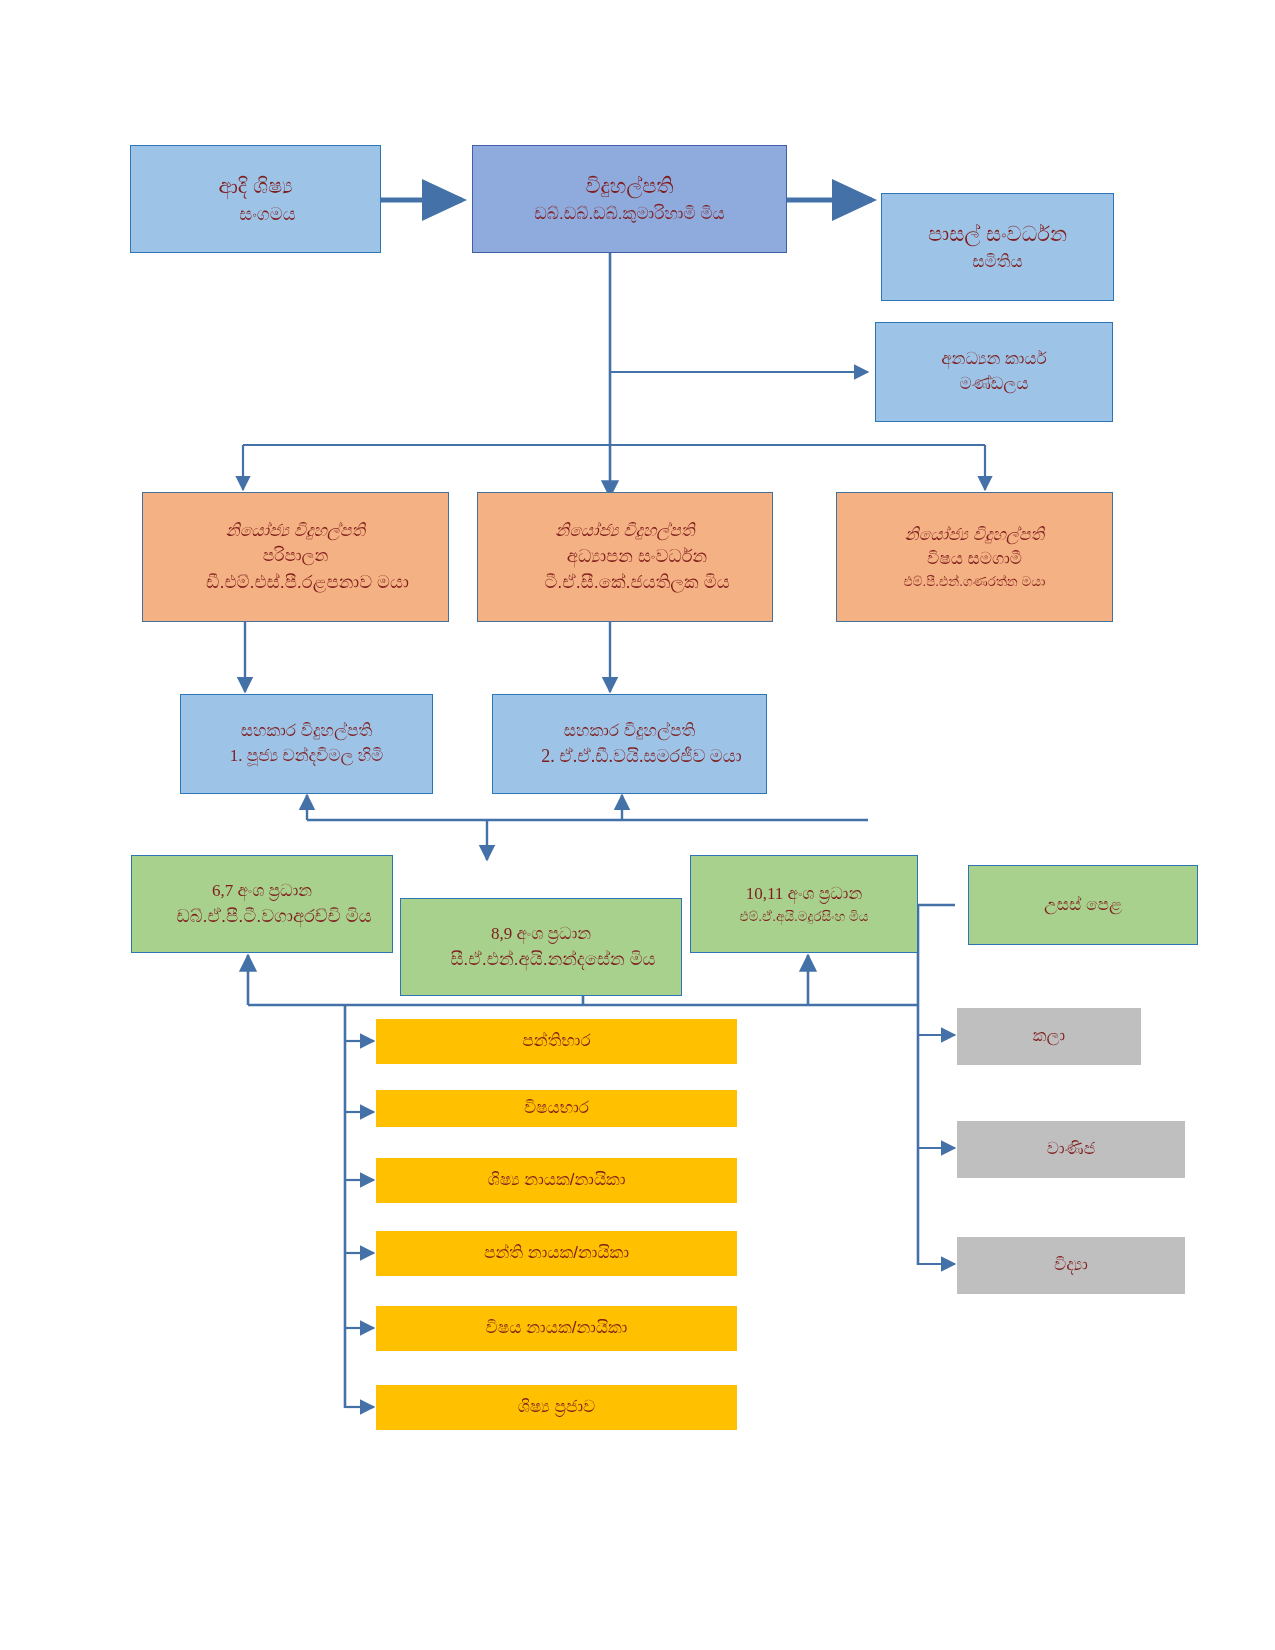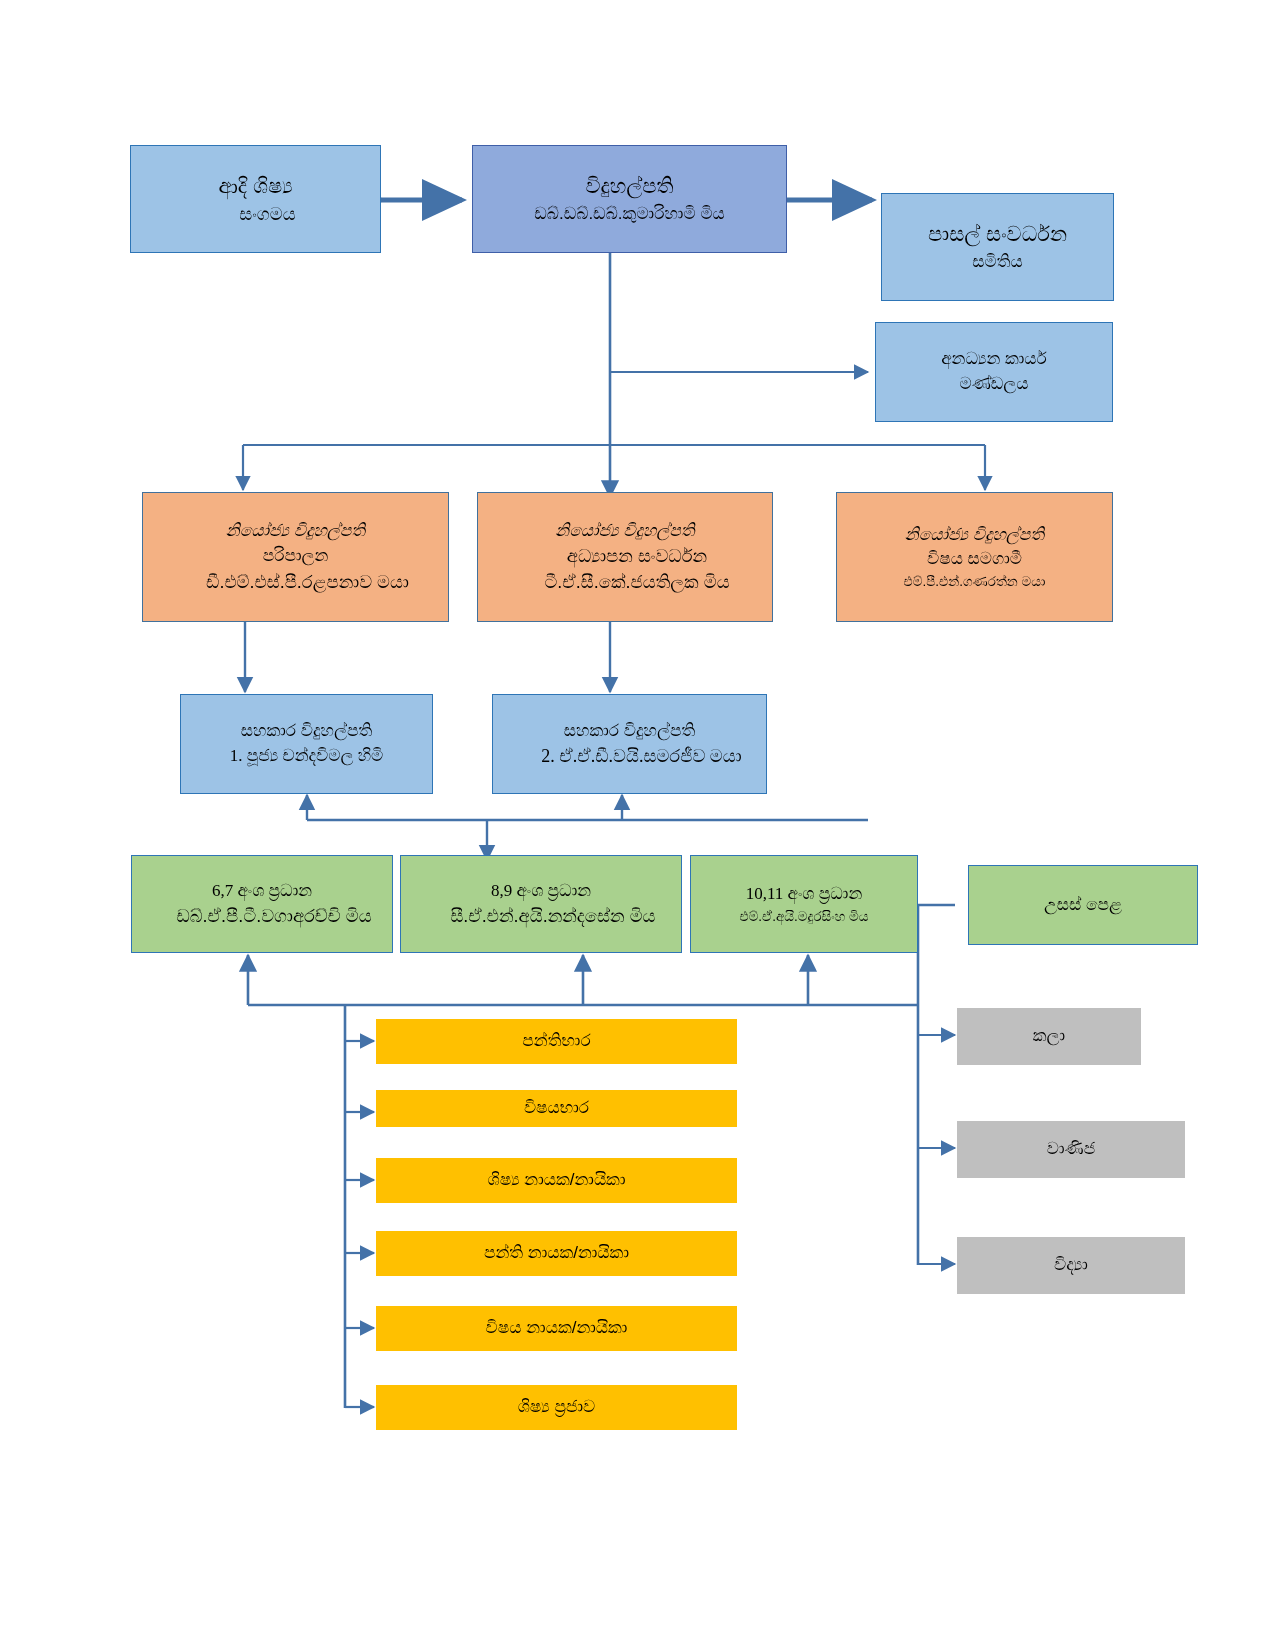--- a/index.html
+++ b/index.html
@@ -15,21 +15,21 @@
     background: #ffffff;
     overflow: hidden;
   }
   .node {
     position: absolute;
     display: flex;
     flex-direction: column;
     align-items: center;
     justify-content: center;
     text-align: center;
-    color: #000000;
+    color: #7f1d1d;
     line-height: 1.45;
     z-index: 3;
   }
   .node .ln { display: block; width: 100%; padding: 0 4px; }
   .blue {
     background: #9dc3e6;
     border: 1.5px solid #2e75b6;
   }
   .blue-dark {
     background: #8faadc;
@@ -179,21 +179,21 @@
   <div class="node blue" style="left:492px; top:694px; width:275px; height:100px;">
     <span class="ln t-md">සහකාර විදුහල්පති</span>
     <span class="ln t-sm serif">2. ඒ.ඒ.ඩී.වයි.සමරජීව මයා</span>
   </div>
 
   <div class="node green" style="left:131px; top:855px; width:262px; height:98px;">
     <span class="ln t-md serif">6,7 අංශ ප්‍රධාන</span>
     <span class="ln t-sm">ඩබ්.ඒ.පී.ටී.වගාඅරච්චි මිය</span>
   </div>
 
-  <div class="node green" style="left:400px; top:855px; width:282px; height:98px;">
+  <div class="node green" style="left:400px; top:898px; width:282px; height:98px;">
     <span class="ln t-md serif">8,9 අංශ ප්‍රධාන</span>
     <span class="ln t-sm">සී.ඒ.එන්.අයි.නන්දසේන මිය</span>
   </div>
 
   <div class="node green" style="left:690px; top:855px; width:228px; height:98px;">
     <span class="ln t-md serif">10,11 අංශ ප්‍රධාන</span>
     <span class="ln t-xs">එම්.ඒ.අයි.මදුරසිංහ මිය</span>
   </div>
 
   <div class="node green" style="left:955px; top:865px; width:230px; height:80px;margin-left:13px;">

